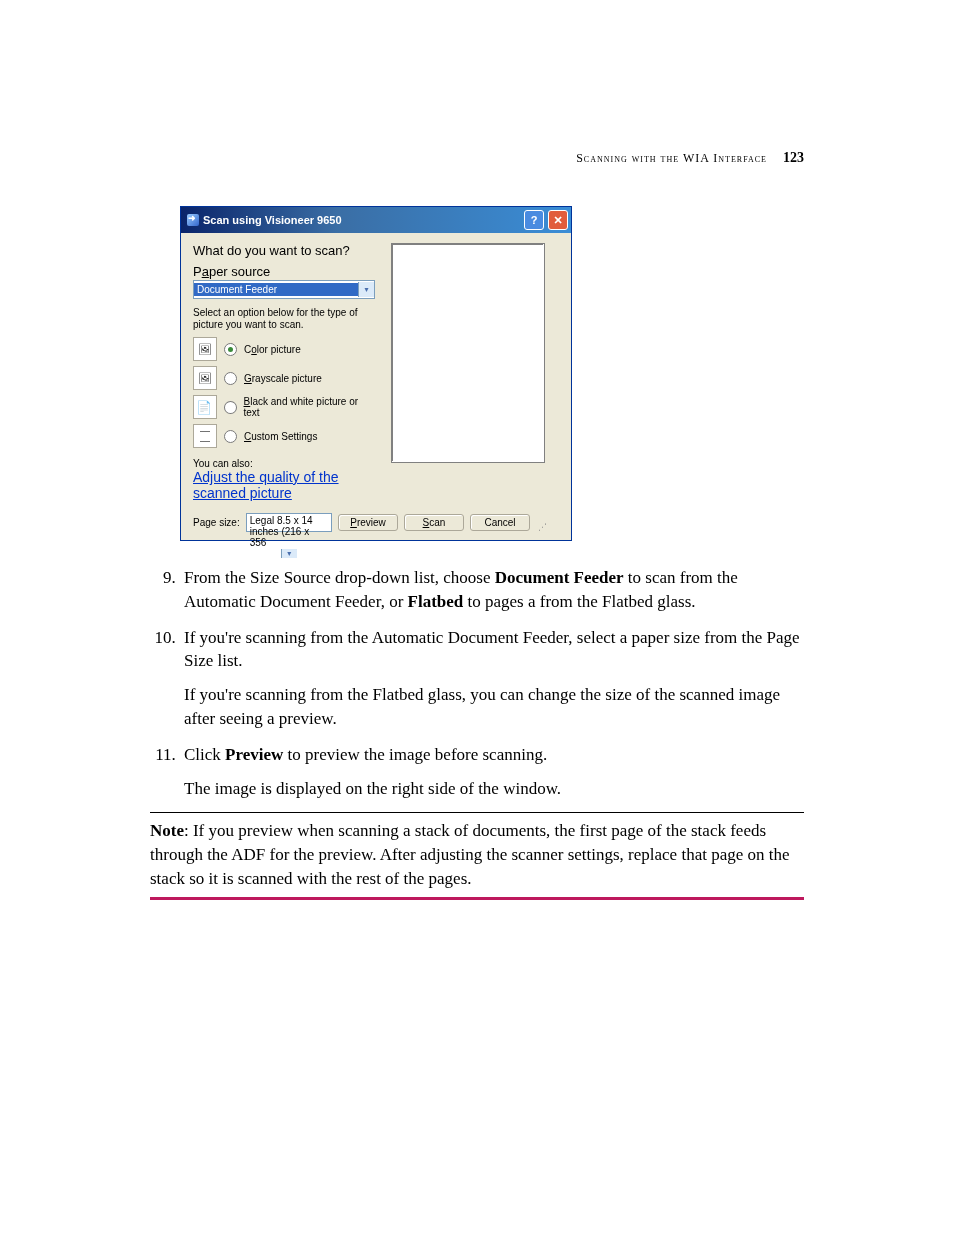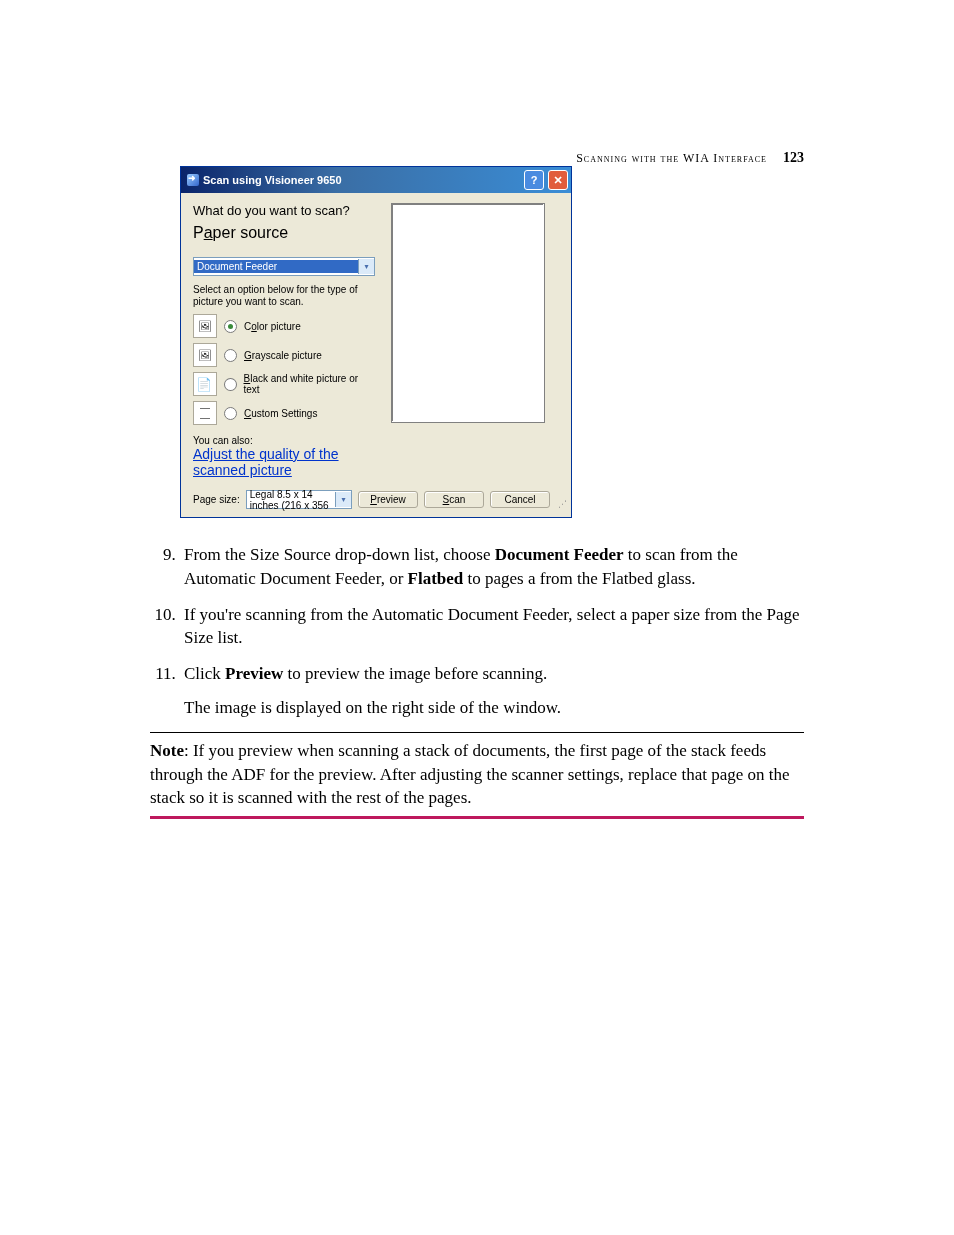--- a/index.html
+++ b/index.html
@@ -10,20 +10,21 @@
     color: #000;
     width: 954px;
   }
   .page {
     padding: 150px 150px 60px 150px;
   }
   .header {
     text-align: right;
     font-size: 12px;
     letter-spacing: 1px;
+    margin-bottom: 40px;
   }
   .header .pnum {
     font-weight: bold;
     font-size: 14px;
     letter-spacing: 0;
   }
   .intro {
     font-size: 17px;
     line-height: 1.4;
     margin-left: 30px;
@@ -67,25 +68,25 @@
     display: inline-flex;
     align-items: center; justify-content: center;
     border: 1px solid #fff;
     border-radius: 3px;
     font-weight: bold;
     font-size: 11px;
     font-family: Tahoma, sans-serif;
   }
   .tb-help { background: #4a8be0; color: #fff; }
   .tb-close { background: #e15c3c; color:#fff; }
-  .dlg-body { padding: 10px 4px 8px 12px; border-radius: 22px; }
+  .dlg-body { padding: 10px 24px 8px 12px; border-radius: 22px; }
   .dlg-h1 { font-size: 13px; margin-bottom: 6px; }
   .dlg-top { display:flex; gap:16px; }
   .left-col { flex:0 0 182px; }
-  .lbl { font-size:16px; margin-bottom:15px; }
+  .lbl { font-size:13px; margin-bottom:1px; }
   .combo {
     display:flex; align-items:center;
     border:1px solid #7b9ebd;
     background:#fff; height:17px;
   }
   .combo.sel { }
   .combo .combo-text {
     flex:1;
     padding:1px 3px;
     font-size:10px;
@@ -208,41 +209,42 @@
             </div>
 
             <div class="also">You can also:</div>
             <div class="linklike">Adjust the quality of the scanned picture</div>
           </div>
           <div class="preview-box"></div>
         </div>
 
         <div class="dlg-bottom">
           <span class="ps-label">Page size:</span>
-          <div class="combo" style="width:135px;">
+          <div class="combo" style="width:135px;flex-direction:column;">
             <span class="combo-text">Legal 8.5 x 14 inches (216 x 356</span>
             <span class="combo-btn">▾</span>
           </div>
           <div class="bottom-btns">
             <div class="btn"><u>P</u>review</div>
             <div class="btn"><u>S</u>can</div>
             <div class="btn">Cancel</div>
           </div>
           <span class="grip">⋰</span>
         </div>
       </div>
     </div>
   </div>
 
   <ol class="steps" start="9">
     <li>
       <span>From the Size Source drop-down list, choose </span><b>Document Feeder</b><span> to scan from the Automatic Document Feeder, or </span><b>Flatbed</b><span> to pages a from the Flatbed glass.</span>
     </li>
     <li>
       <span>If you're scanning from the Automatic Document Feeder, select a paper size from the Page Size list.</span>
+      <p>If you're scanning from the Flatbed glass, you can change the size of the scanned image after seeing a preview.</p>
     </li>
     <li>
       <span>Click </span><b>Preview</b><span> to preview the image before scanning.</span>
       <p>The image is displayed on the right side of the window.</p>
     </li>
   </ol>
 
   <div class="note-block">
     <b>Note</b><span>:  If you preview when scanning a stack of documents, the first page of the stack feeds through the ADF for the preview. After adjusting the scanner settings, replace that page on the stack so it is scanned with the rest of the pages.</span>
   </div>

